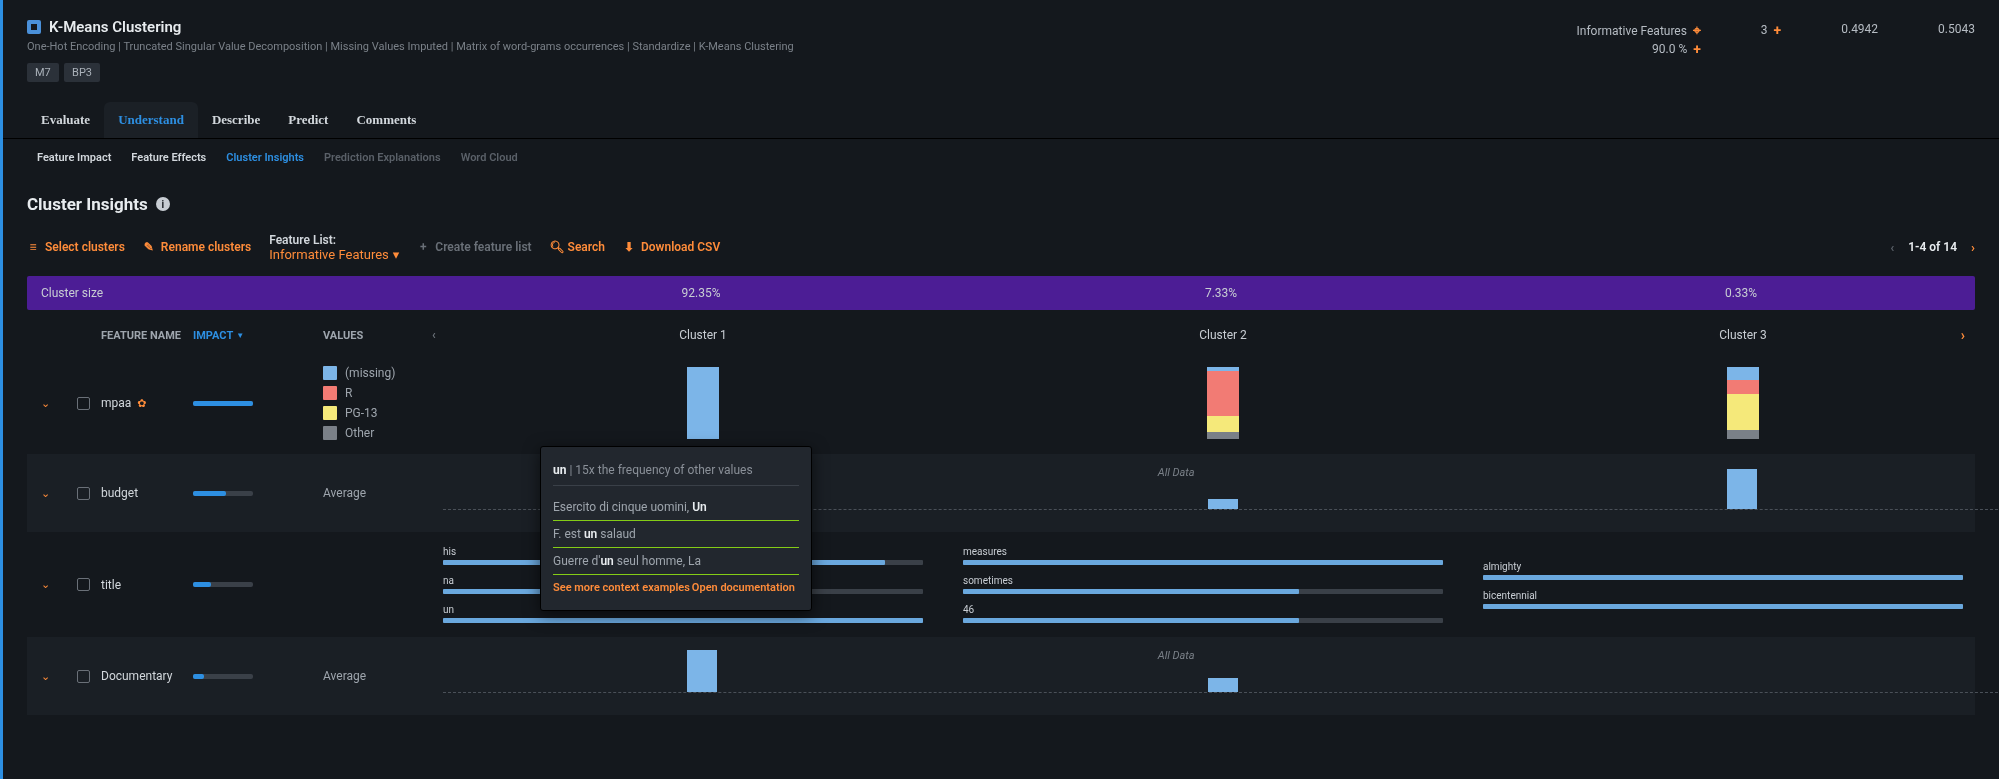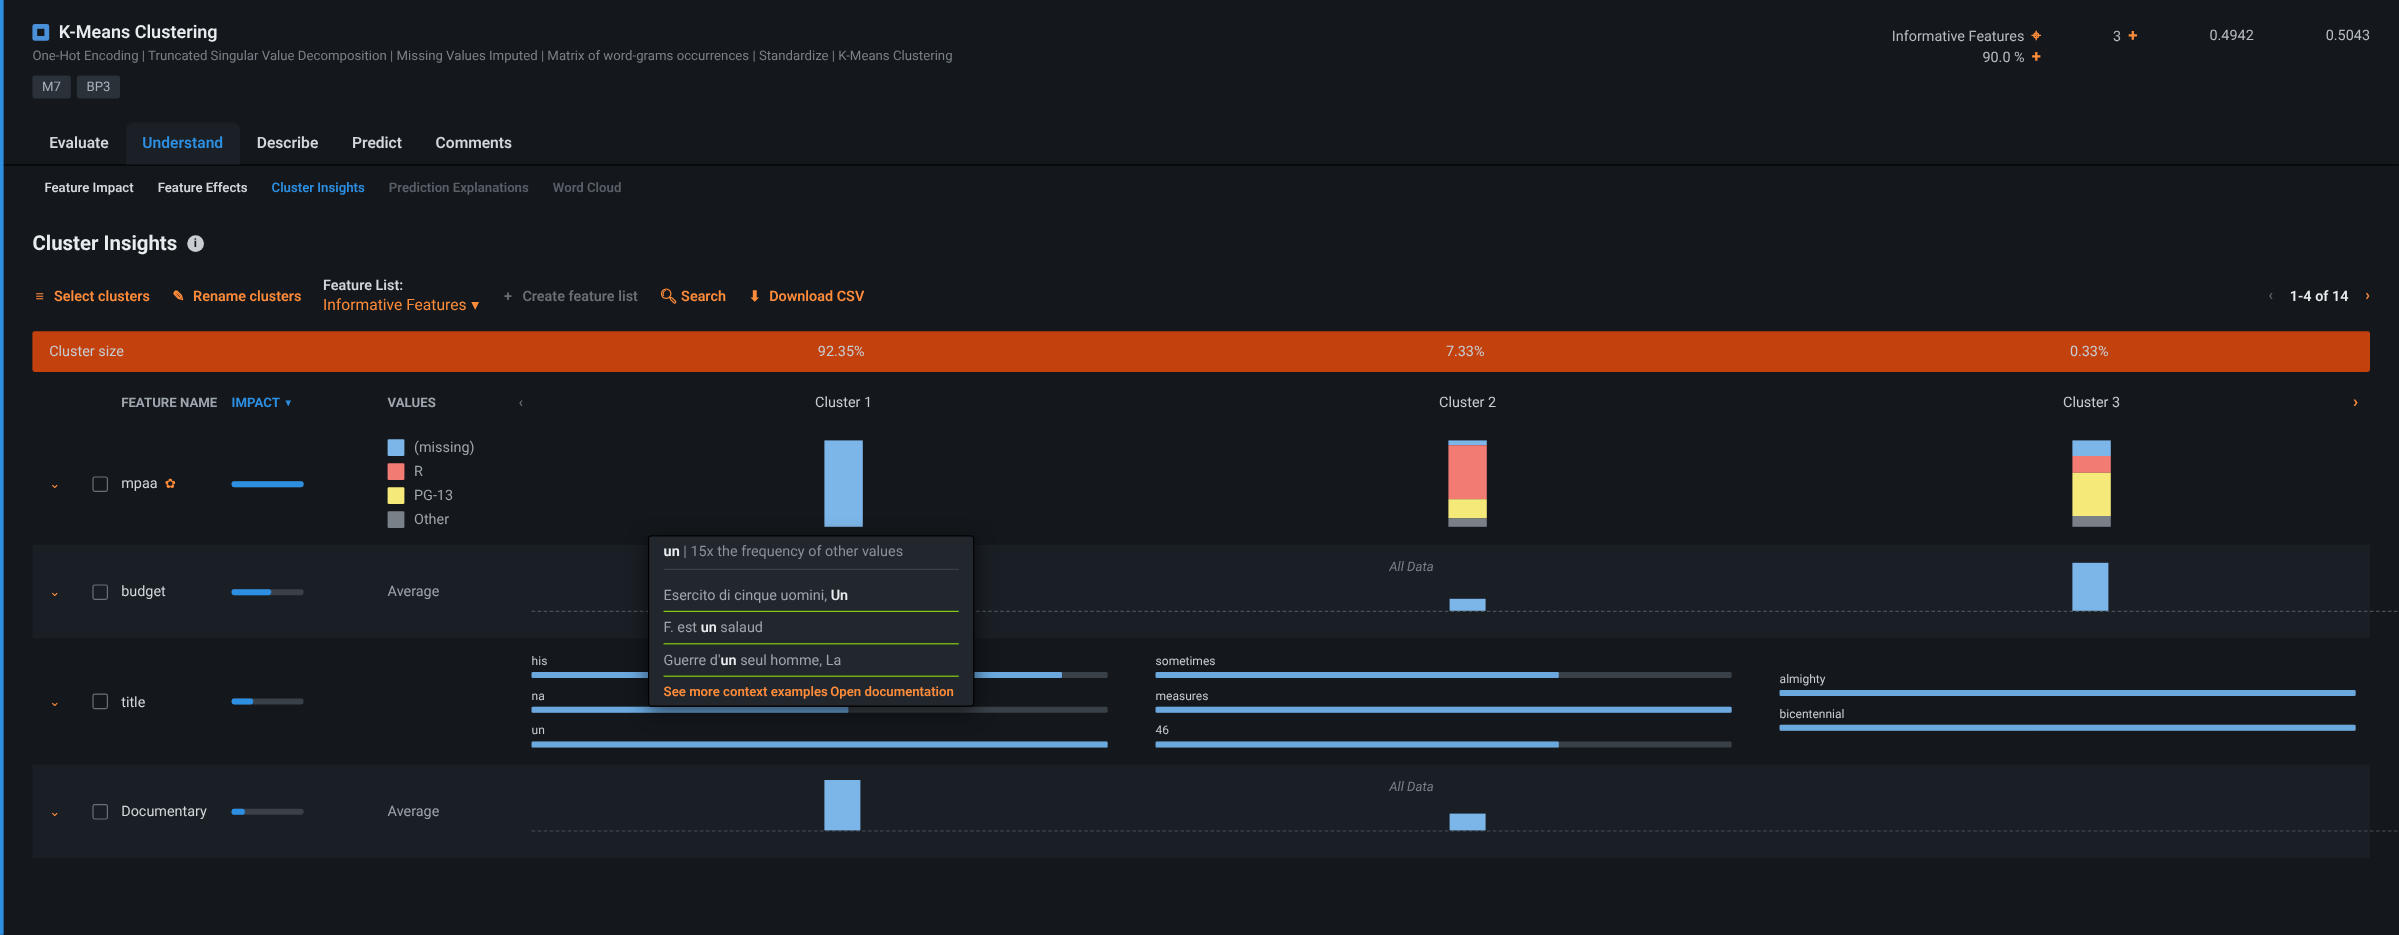--- a/index.html
+++ b/index.html
@@ -27,21 +27,21 @@
   .badge { display: inline-block; background: #2b3139; color: #aab1b9; font-size: 11px; padding: 3px 8px; border-radius: 2px; margin-right: 2px; }
 
   .header-right { display: flex; align-items: flex-start; gap: 60px; padding-top: 4px; }
   .metric { text-align: right; font-size: 12px; color: #b6bcc3; }
   .metric-line1 { display: flex; align-items: center; justify-content: flex-end; gap: 6px; }
   .metric-line2 { display: flex; align-items: center; justify-content: flex-end; gap: 6px; margin-top: 2px; }
   .cross-icon { color: #ff8c3a; font-size: 14px; font-weight: bold; }
 
   
   .main-tabs { display: flex; gap: 0; border-bottom: 1px solid #000; margin-top: 12px; padding-left: 24px; }
-  .main-tab { padding: 10px 14px; font-size: 13px; color: #d2d7dc; cursor: pointer; font-weight: 600; }
+  .main-tab { padding: 10px 14px; font-size: 13px; color: #d2d7dc; cursor: pointer; font-weight: 600; font-family: Liberation Serif, serif; }
   .main-tab.active { color: #2d8fe2; background: #1b2026; border-top-left-radius: 6px; border-top-right-radius: 6px; position: relative; }
 
   .sub-tabs { display: flex; gap: 0; padding: 8px 24px 18px 24px; }
   .sub-tab { padding: 4px 10px; font-size: 11px; font-weight: 600; color: #d2d7dc; cursor: pointer; }
   .sub-tab.active { color: #2d8fe2; }
   .sub-tab.disabled { color: #5a6068; }
 
   
   .section-title { display: flex; align-items: center; gap: 8px; padding: 8px 24px 18px 24px; }
   .section-title h2 { font-size: 17px; font-weight: 700; color: #e8ecef; }
@@ -53,21 +53,21 @@
   .tool-btn.muted { color: #6a7078; }
   .tool-label { font-size: 12px; font-weight: 600; color: #d2d7dc; }
   .tool-value { color: #ff8c3a; display: flex; align-items: center; gap: 4px; }
   .toolbar-right { margin-left: auto; display: flex; align-items: center; gap: 14px; font-size: 12px; }
   .page-ind { color: #e8ecef; font-weight: 600; }
   .page-arrow { color: #ff8c3a; font-weight: bold; cursor: pointer; font-size: 13px; }
   .page-arrow.disabled { color: #5a6068; }
 
   
   .grid { padding: 0 24px; }
-  .cluster-header-row { display: grid; grid-template-columns: 400px 520px 520px 520px; background: #c2410c; padding: 10px 14px; border-radius: 2px; margin-bottom: 8px; font-size: 12px; }
+  .cluster-header-row { display: grid; grid-template-columns: 400px 520px 520px 520px; background: #4c1d95; padding: 10px 14px; border-radius: 2px; margin-bottom: 8px; font-size: 12px; }
   .cluster-header-row .ch-label { color: #c8cdd3; }
   .cluster-header-row .ch-val { text-align: center; color: #c8cdd3; }
 
   .col-header-row { display: grid; grid-template-columns: 36px 24px 92px 130px 120px 520px 520px 520px; padding: 10px 0 10px 14px; font-size: 11px; font-weight: 700; color: #9ea5ad; align-items: center; position: relative; }
   .col-header-row .impact { color: #2d8fe2; display: flex; align-items: center; gap: 3px; }
   .col-header-row .impact .sort-arrow { font-size: 8px; }
   .col-header-row .cluster-name { text-align: center; font-weight: 400; color: #c8cdd3; font-size: 12px; }
   .nav-left { position: absolute; left: 405px; color: #6a7078; font-size: 12px; cursor: pointer; }
   .nav-right { position: absolute; right: 10px; color: #ff8c3a; font-size: 14px; font-weight: bold; cursor: pointer; }
 
@@ -110,21 +110,21 @@
   
   .tooltip {
     position: absolute;
     left: 540px;
     top: 446px;
     width: 272px;
     background: #22272e;
     border: 1px solid #000;
     border-radius: 3px;
     box-shadow: 0 4px 16px rgba(0,0,0,0.6);
-    padding: 5px 12px;
+    padding: 16px 12px;
     z-index: 100;
     font-size: 12px;
   }
   .tooltip .tt-head { border-bottom: 1px solid #3a4048; padding-bottom: 8px; margin-bottom: 8px; }
   .tooltip .tt-head b { color: #e8ecef; }
   .tooltip .tt-head span { color: #8a9098; }
   .tooltip .tt-line { color: #9ea5ad; padding: 6px 0; border-bottom: 1px solid #84cc16; }
   .tooltip .tt-line:last-of-type { border-bottom: none; }
   .tooltip .tt-line b { color: #e8ecef; font-weight: 600; }
   .tooltip .tt-links { display: flex; gap: 2px; margin-top: 6px; }
@@ -365,29 +365,29 @@
           </div>
         <div class="title-item">
             <span class="title-word">un</span>
             <div class="title-bar">
               <div class="tfill" style="width:100%"></div>
             </div>
           </div>
       </div>
       <div class="title-cell">
         <div class="title-item">
+            <span class="title-word">measures</span>
+            <div class="title-bar">
+              <div class="tfill" style="width:100%"></div>
+            </div>
+          </div>
+        <div class="title-item">
             <span class="title-word">sometimes</span>
             <div class="title-bar">
               <div class="tfill" style="width:70%"></div>
-            </div>
-          </div>
-        <div class="title-item">
-            <span class="title-word">measures</span>
-            <div class="title-bar">
-              <div class="tfill" style="width:100%"></div>
             </div>
           </div>
         <div class="title-item">
             <span class="title-word">46</span>
             <div class="title-bar">
               <div class="tfill" style="width:70%"></div>
             </div>
           </div>
       </div>
       <div class="title-cell">

